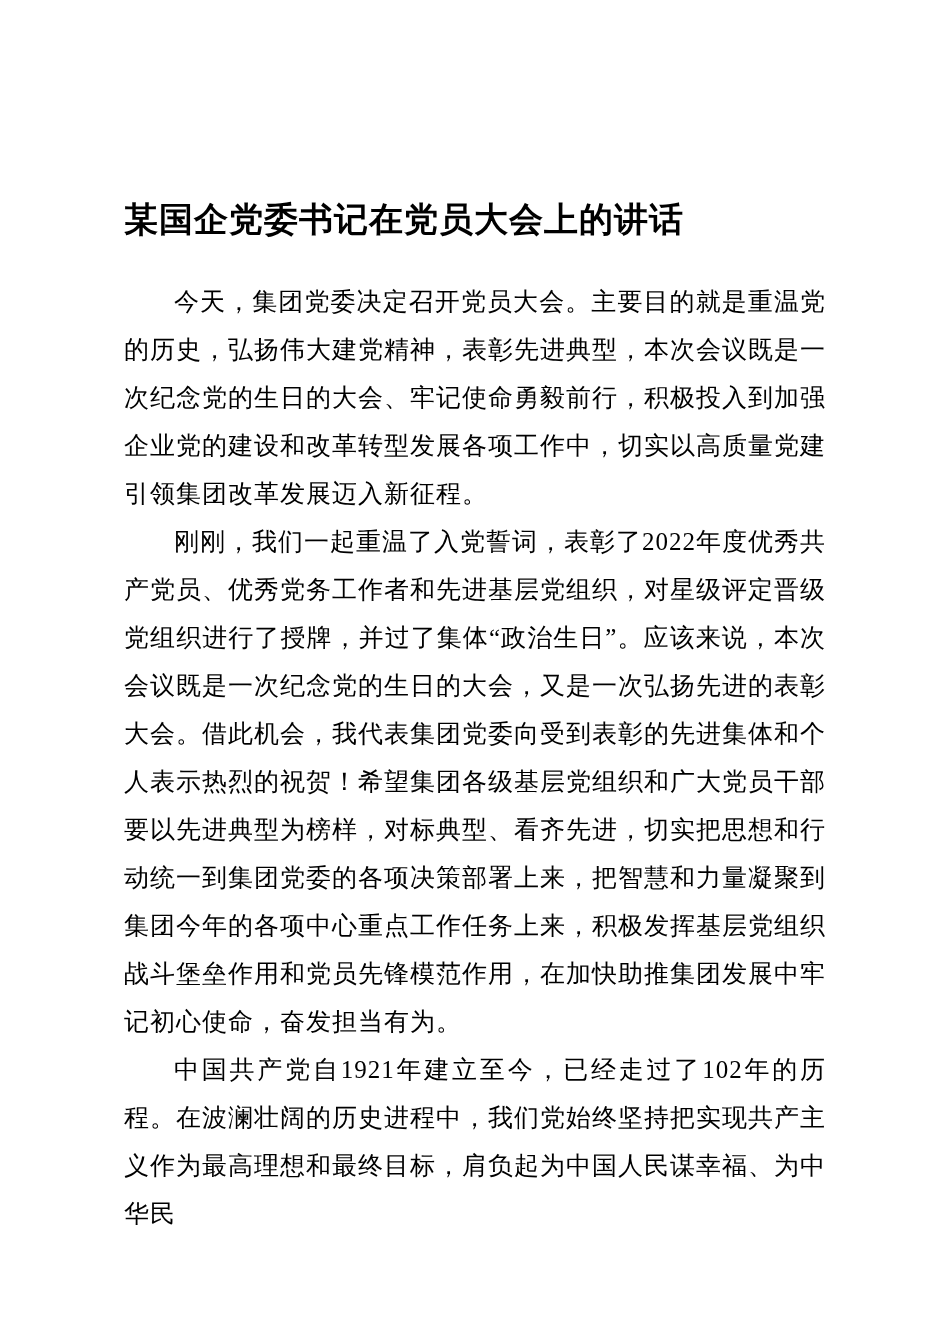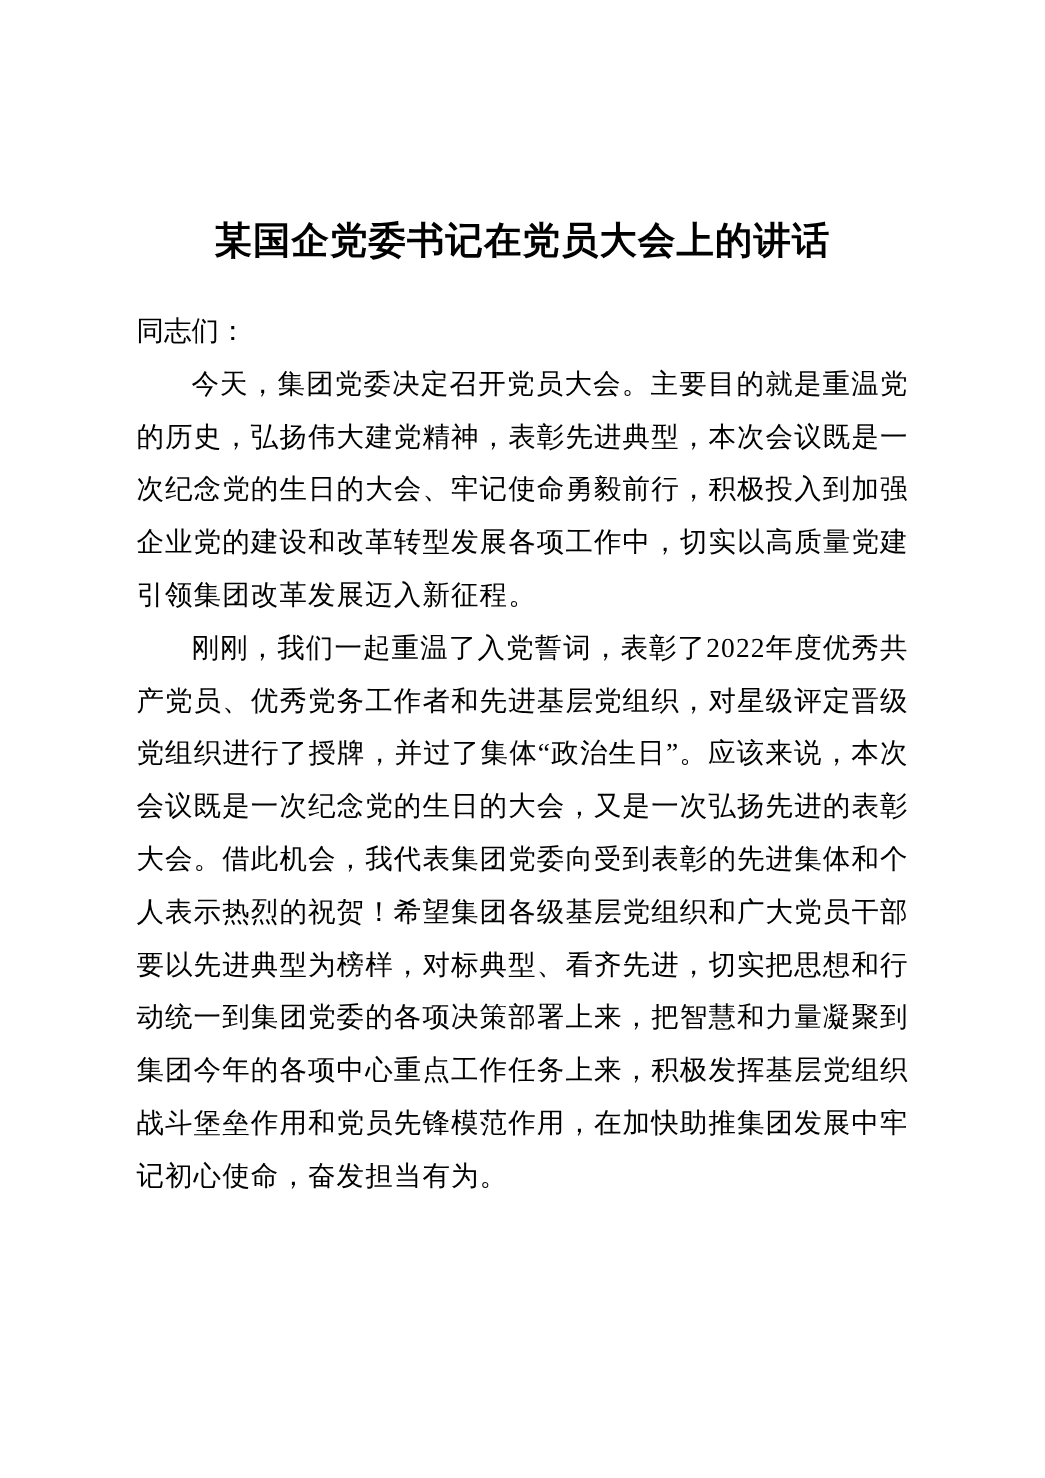--- a/index.html
+++ b/index.html
@@ -20,21 +20,20 @@
   }
   .content {
     position: absolute;
     left: 124px;
     top: 196px;
     width: 702px;
   }
   .doc-title {
     font-size: 34px;
     font-weight: 700;
-    text-align: center;
     letter-spacing: 1px;
     line-height: 1.4;
     margin-bottom: 34px;
     font-family: "Liberation Sans", "DejaVu Sans", sans-serif;
   }
   .salutation {
     font-size: 25px;
     line-height: 48px;
     text-indent: 0;
   }
@@ -45,17 +44,17 @@
     text-align: justify;
     letter-spacing: 1px;
   }
 </style>
 </head>
 <body>
 
 <div class="page">
   <div class="content">
     <h1 class="doc-title">某国企党委书记在党员大会上的讲话</h1>
-    <p class="salutation">同志们：</p>
     <p class="para">今天，集团党委决定召开党员大会。主要目的就是重温党的历史，弘扬伟大建党精神，表彰先进典型，本次会议既是一次纪念党的生日的大会、牢记使命勇毅前行，积极投入到加强企业党的建设和改革转型发展各项工作中，切实以高质量党建引领集团改革发展迈入新征程。</p>
     <p class="para">刚刚，我们一起重温了入党誓词，表彰了2022年度优秀共产党员、优秀党务工作者和先进基层党组织，对星级评定晋级党组织进行了授牌，并过了集体“政治生日”。应该来说，本次会议既是一次纪念党的生日的大会，又是一次弘扬先进的表彰大会。借此机会，我代表集团党委向受到表彰的先进集体和个人表示热烈的祝贺！希望集团各级基层党组织和广大党员干部要以先进典型为榜样，对标典型、看齐先进，切实把思想和行动统一到集团党委的各项决策部署上来，把智慧和力量凝聚到集团今年的各项中心重点工作任务上来，积极发挥基层党组织战斗堡垒作用和党员先锋模范作用，在加快助推集团发展中牢记初心使命，奋发担当有为。</p>
+    <p class="para">中国共产党自1921年建立至今，已经走过了102年的历程。在波澜壮阔的历史进程中，我们党始终坚持把实现共产主义作为最高理想和最终目标，肩负起为中国人民谋幸福、为中华民</p>
   </div>
 </div>
 
 </body></html>

